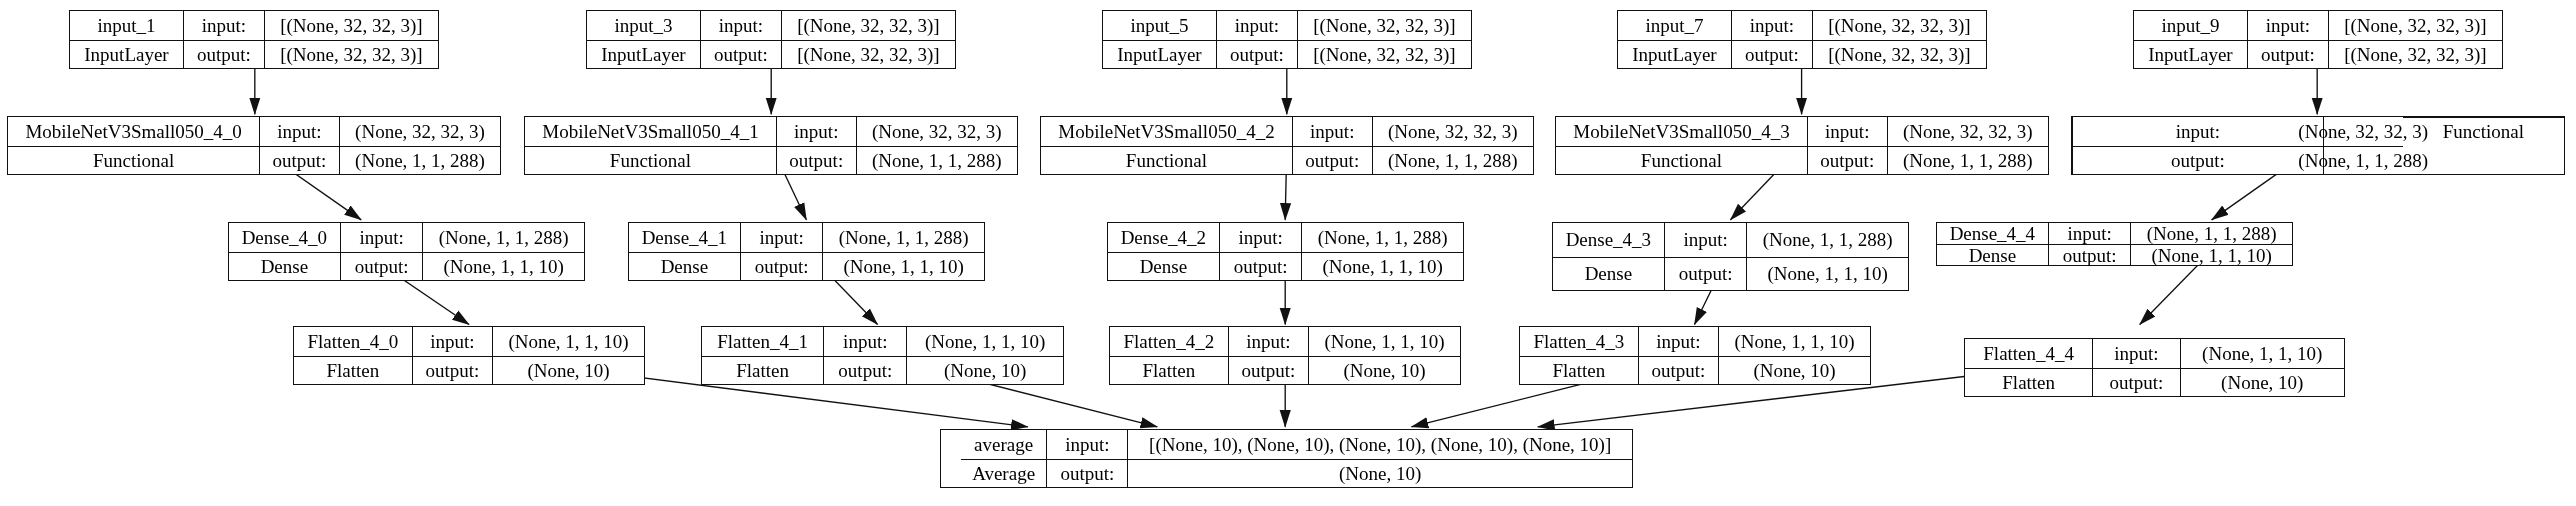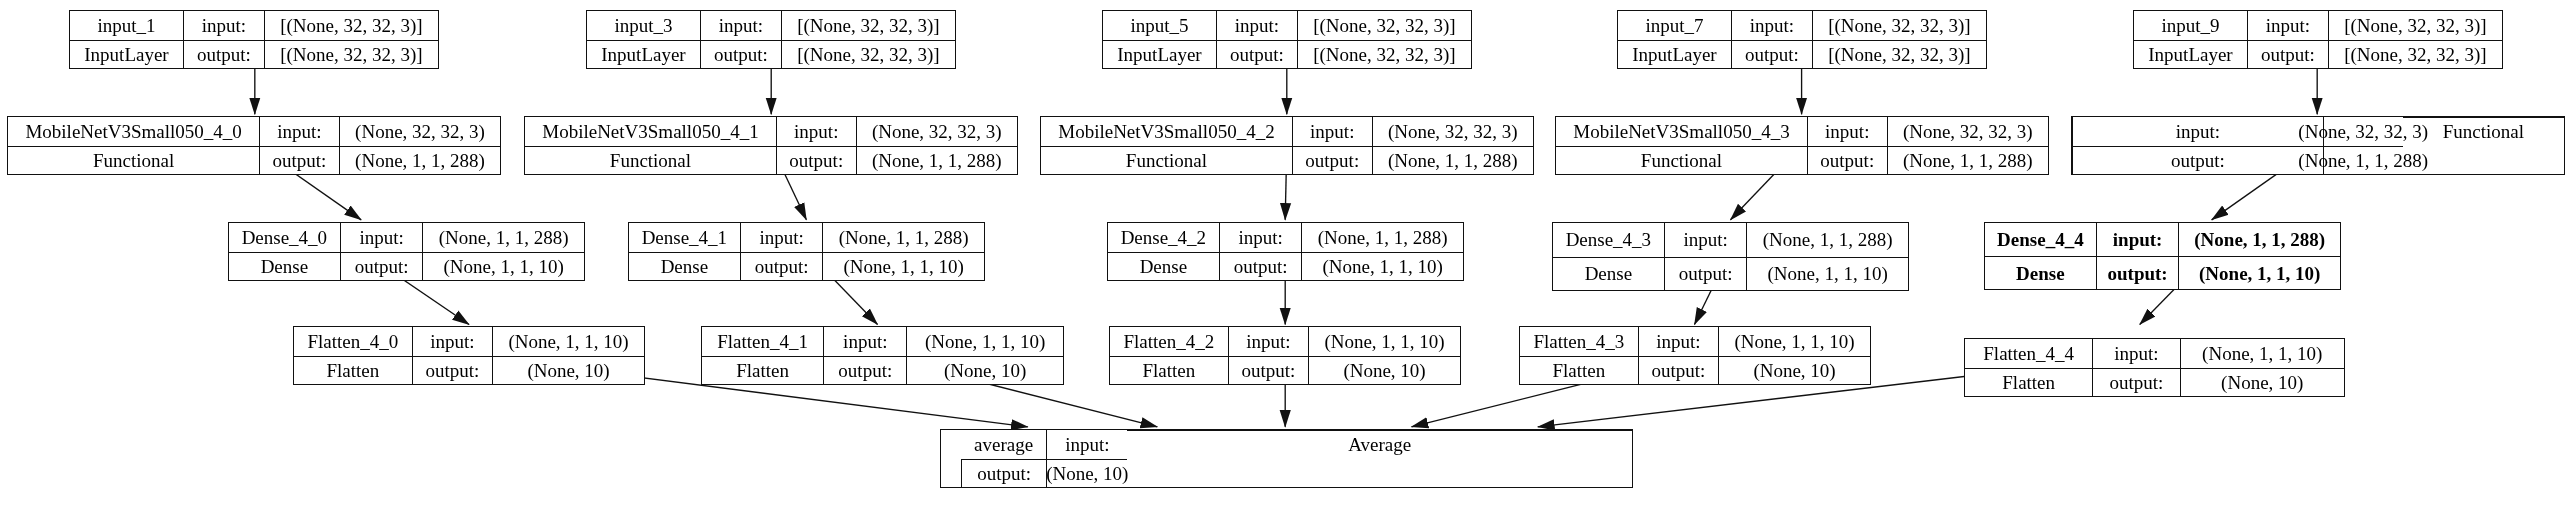--- a/index.html
+++ b/index.html
@@ -189,38 +189,39 @@
         <div class="cell">output:</div>
         <div class="cell">[(None, 32, 32, 3)]</div>
       </div>
       <div class="node" style="left: 2071px; top: 116px; width: 494px; height: 59px; grid-template-columns: 51% 16.2% 32.8%;">
         <div class="cell first-row">input:</div>
         <div class="cell first-row">(None, 32, 32, 3)</div>
         <div class="cell first-col">Functional</div>
         <div class="cell">output:</div>
         <div class="cell">(None, 1, 1, 288)</div>
       </div>
-      <div class="node" style="left: 1984px; top: 222px; width: 357px; height: 68px; grid-template-columns: 31.2% 23.3% 45.5%; font-weight: bold;">
+      <div class="node" style="left: 1936px; top: 222px; width: 357px; height: 44px; grid-template-columns: 31.2% 23.3% 45.5%;">
         <div class="cell first-col first-row">Dense_4_4</div>
         <div class="cell first-row">input:</div>
         <div class="cell first-row">(None, 1, 1, 288)</div>
         <div class="cell first-col">Dense</div>
         <div class="cell">output:</div>
         <div class="cell">(None, 1, 1, 10)</div>
       </div>
       <div class="node" style="left: 1964px; top: 326px; width: 381px; height: 59px; grid-template-columns: 33.6% 23% 43.4%; margin-top: 12px;">
         <div class="cell first-col first-row">Flatten_4_4</div>
         <div class="cell first-row">input:</div>
         <div class="cell first-row">(None, 1, 1, 10)</div>
         <div class="cell first-col">Flatten</div>
         <div class="cell">output:</div>
         <div class="cell">(None, 10)</div>
       </div>
       <div class="node" style="left: 940px; top: 429px; width: 693px; height: 59px; grid-template-columns: 12.7% 12.1% 75.2%; padding-left: 20px;">
         <div class="cell first-col first-row">average</div>
         <div class="cell first-row">input:</div>
+        <div class="cell first-row">[(None, 10), (None, 10), (None, 10), (None, 10), (None, 10)]</div>
         <div class="cell first-col">Average</div>
         <div class="cell">output:</div>
         <div class="cell">(None, 10)</div>
       </div>
     </div>
 </div>
 
 
 </body></html>

